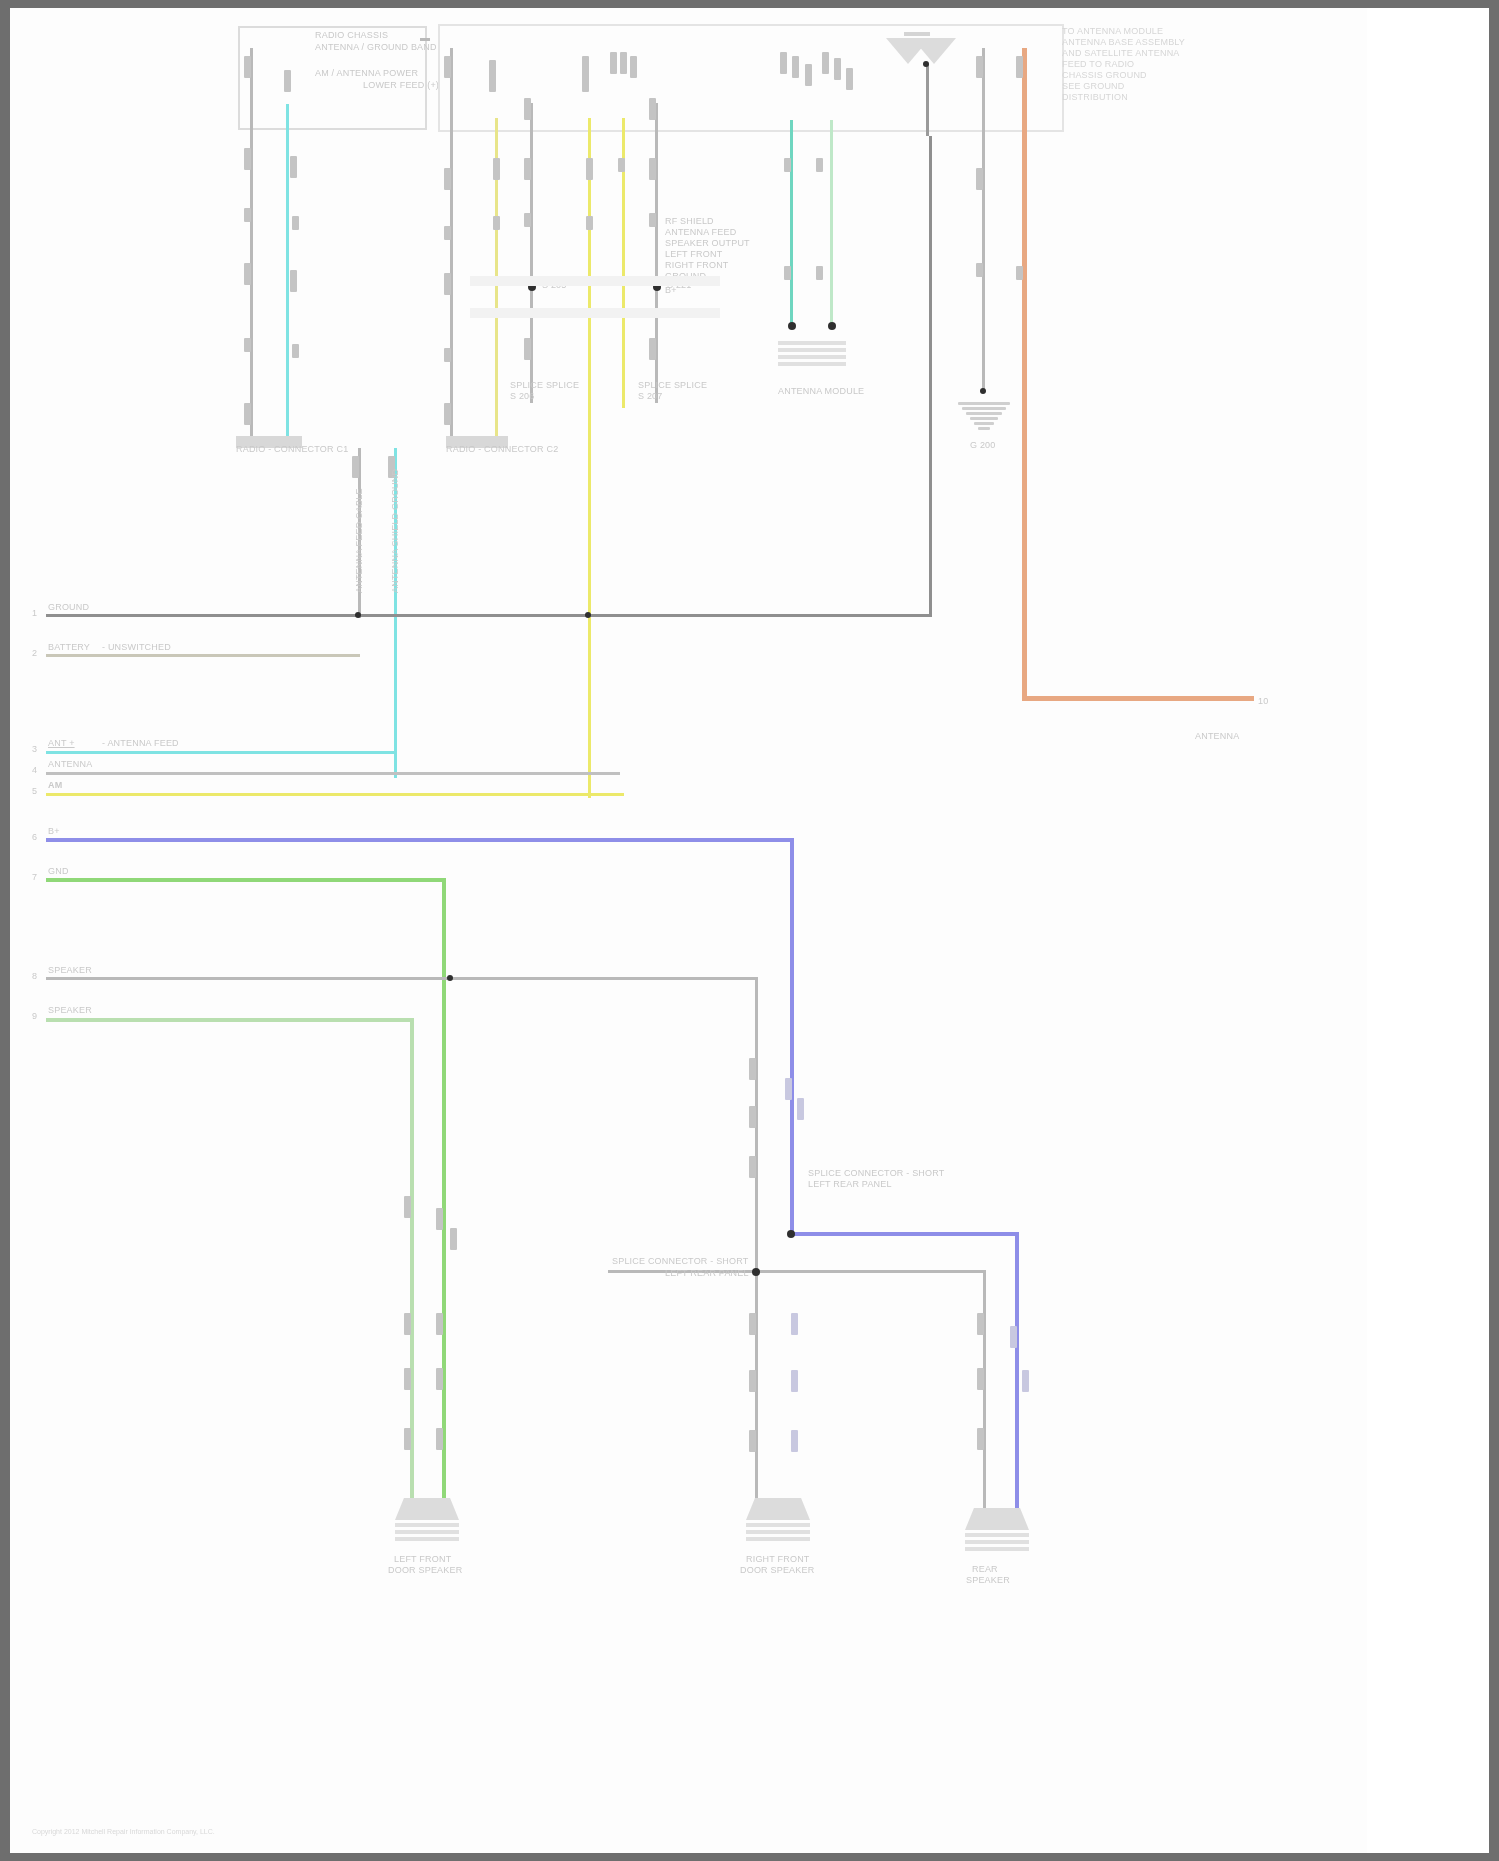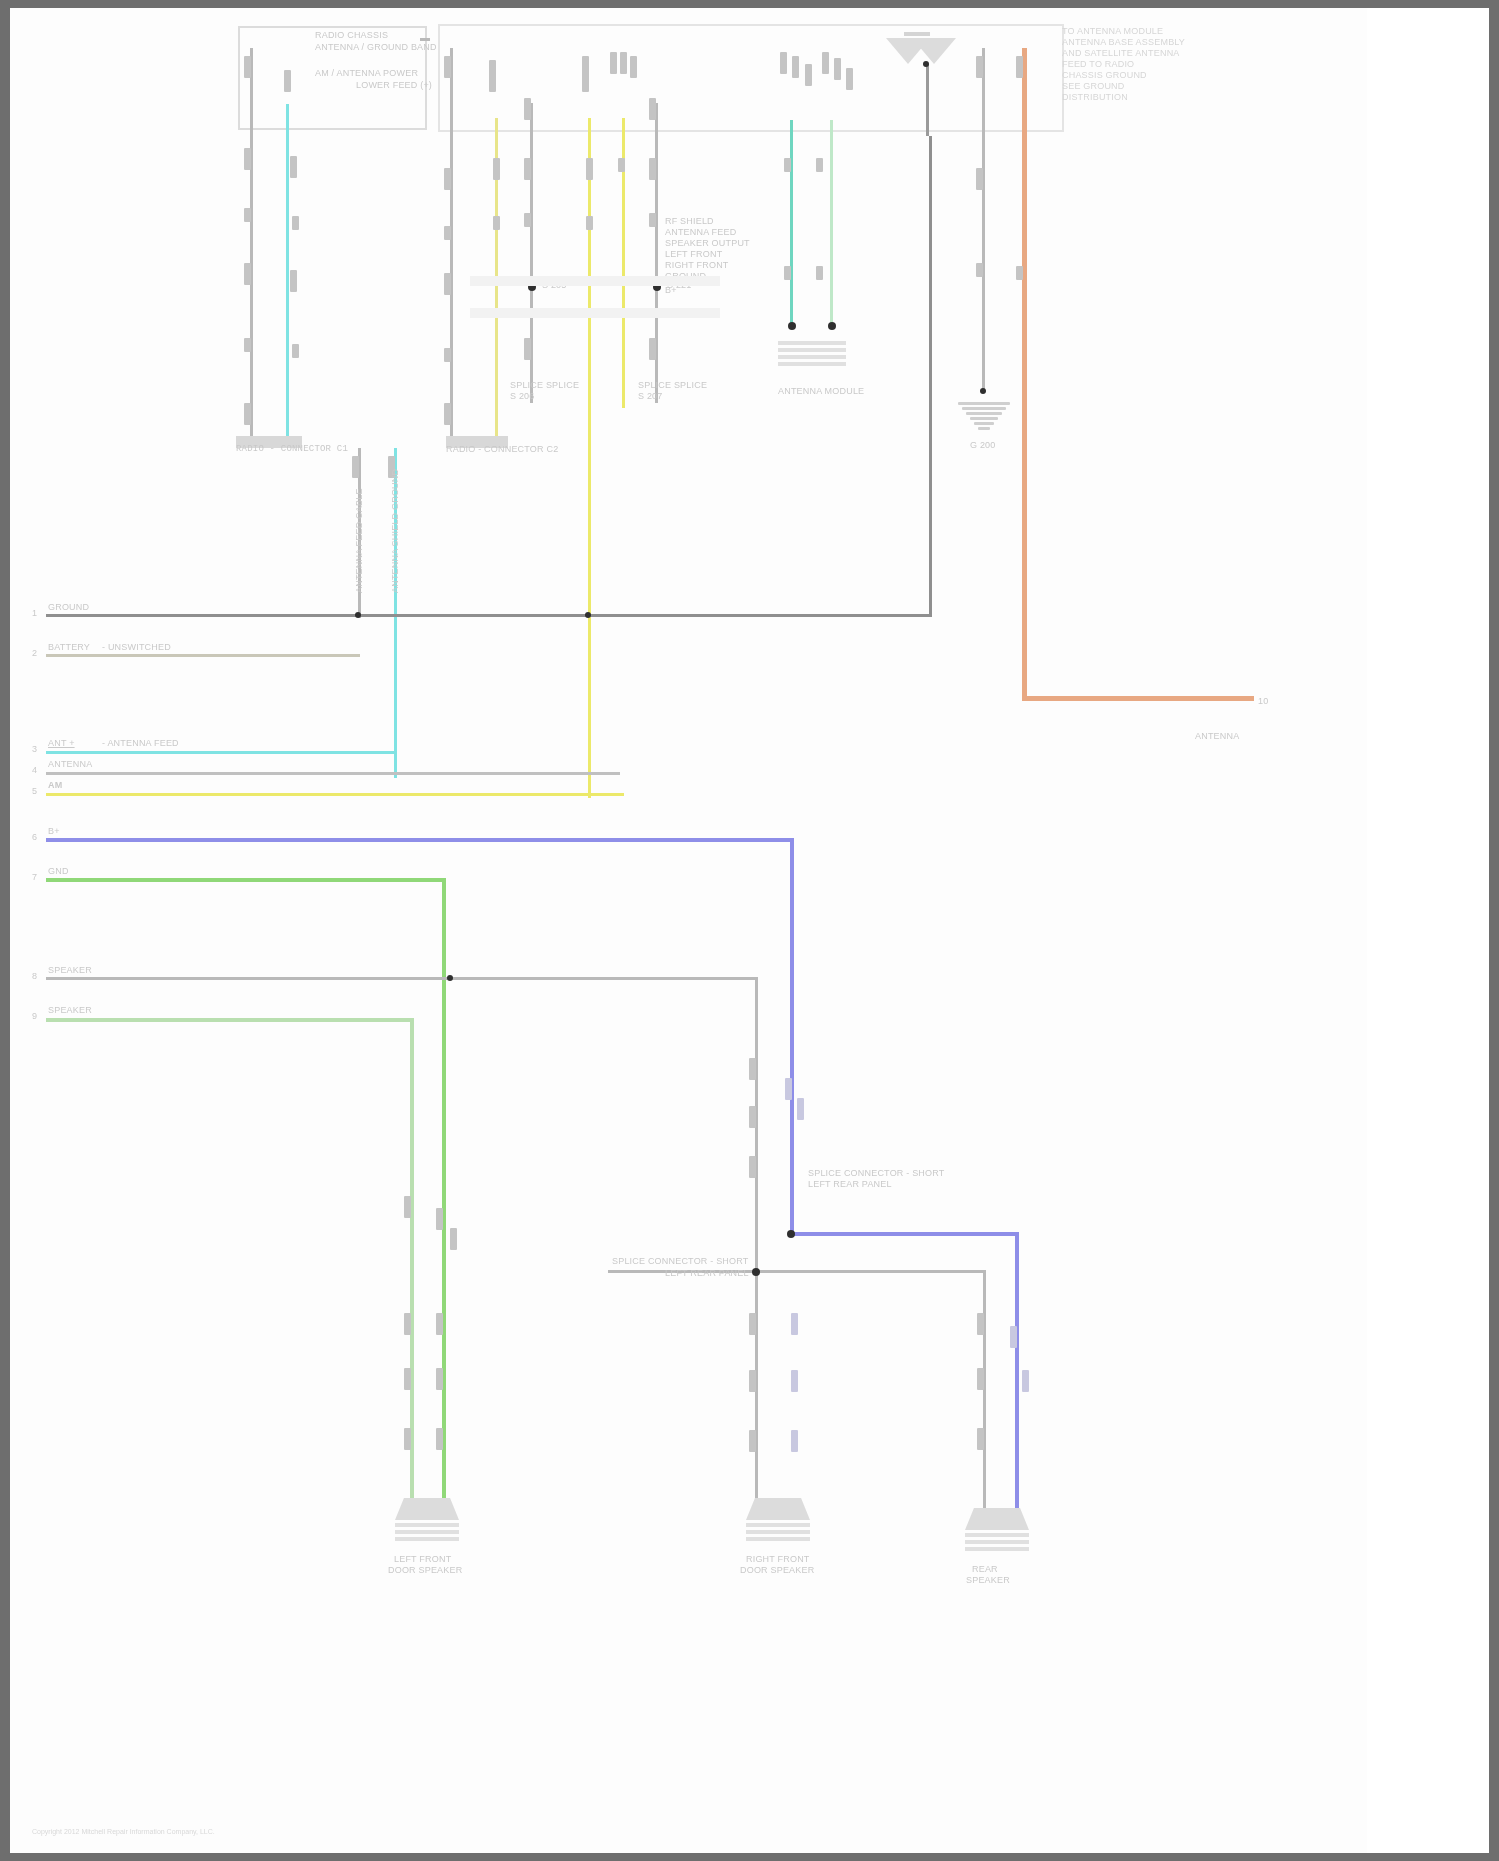--- a/index.html
+++ b/index.html
@@ -114,21 +114,21 @@
 <body>
 
 <div id="page">
   <div id="canvas">
 
     <div class="box" style="left:228px;top:18px;width:185px;height:100px;"></div>
 
     <div class="lbl" style="left:305px;top:22px;">RADIO CHASSIS</div>
     <div class="lbl" style="left:305px;top:34px;">ANTENNA / GROUND BAND</div>
     <div class="lbl" style="left:305px;top:60px;">AM / ANTENNA POWER</div>
-    <div class="lbl" style="left:303px;top:72px;padding-left:43px;">LOWER FEED (+)</div>
+    <div class="lbl" style="left:310px;top:72px;padding-left:43px;">LOWER FEED (+)</div>
 
     <div class="wire h" style="left:410px;top:30px;width:10px;"></div>
 
     <div class="boxdash" style="left:428px;top:16px;width:622px;height:104px;"></div>
 
     <div class="lbl dim" style="left:1052px;top:18px;">TO ANTENNA MODULE</div>
     <div class="lbl dim" style="left:1052px;top:29px;">ANTENNA BASE ASSEMBLY</div>
     <div class="lbl dim" style="left:1052px;top:40px;">AND SATELLITE ANTENNA</div>
     <div class="lbl dim" style="left:1052px;top:51px;">FEED TO RADIO</div>
     <div class="lbl dim" style="left:1052px;top:62px;">CHASSIS GROUND</div>
@@ -152,21 +152,21 @@
     <div class="pin" style="left:234px;top:395px;"></div>
 
     <div class="wire v" style="left:276px;top:96px;height:334px;background:#7fe3e3;"></div>
     <div class="pin" style="left:274px;top:62px;background:#c4c4c4;"></div>
     <div class="pin" style="left:280px;top:148px;"></div>
     <div class="pin sm" style="left:282px;top:208px;"></div>
     <div class="pin" style="left:280px;top:262px;"></div>
     <div class="pin sm" style="left:282px;top:336px;"></div>
 
     <div class="conn" style="left:226px;top:428px;width:66px;"></div>
-    <div class="lbl" style="left:226px;top:436px;font-family:Liberation Mono, monospace;">RADIO - CONNECTOR C1</div>
+    <div class="lbl" style="left:226px;top:436px;">RADIO - CONNECTOR C1</div>
 
     <div class="wire v" style="left:440px;top:40px;height:390px;"></div>
     <div class="pin" style="left:434px;top:48px;"></div>
     <div class="pin" style="left:434px;top:160px;"></div>
     <div class="pin sm" style="left:434px;top:218px;"></div>
     <div class="pin" style="left:434px;top:265px;"></div>
     <div class="pin sm" style="left:434px;top:340px;"></div>
     <div class="pin" style="left:434px;top:395px;"></div>
 
     <div class="wire v" style="left:485px;top:110px;height:320px;background:#e8e58a;"></div>

